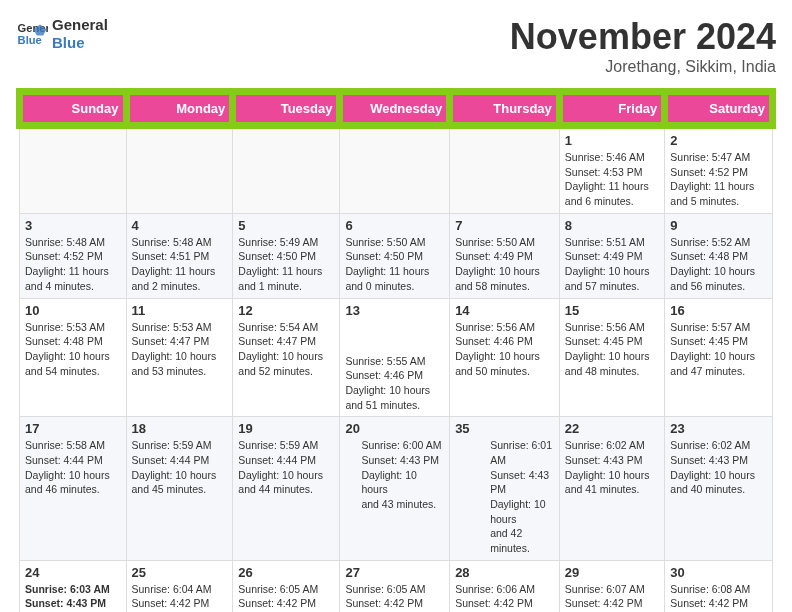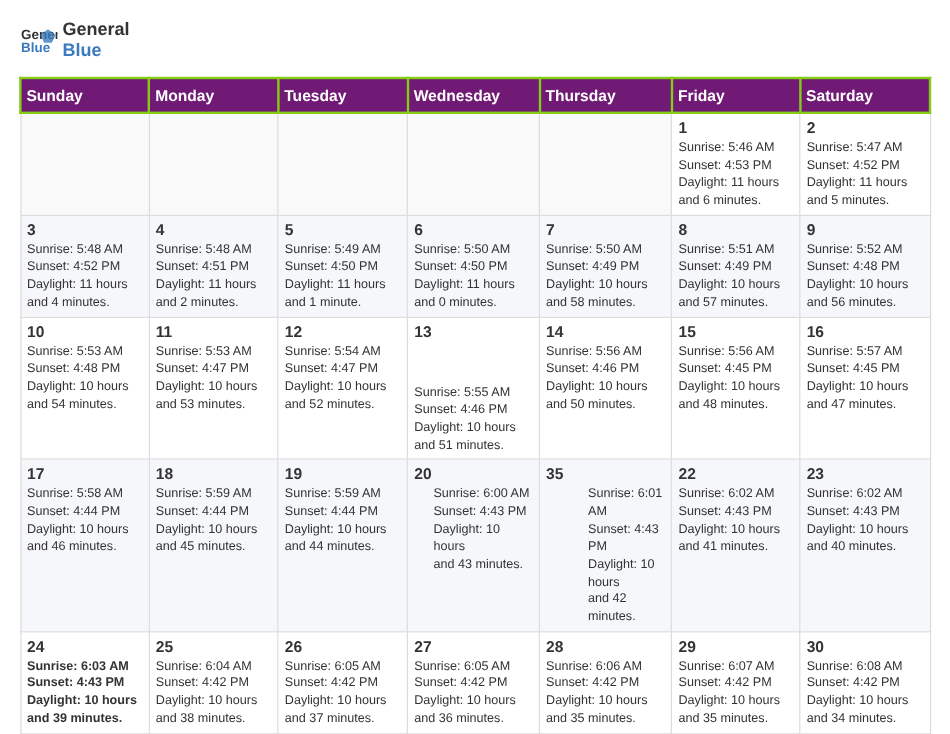--- a/index.html
+++ b/index.html
@@ -36,26 +36,26 @@
     .location {
       font-size: 16px;
       color: #555;
     }
     .calendar {
       width: 100%;
       border-collapse: collapse;
       border: 1px solid #ccc;
     }
     .calendar th {
-      background-color: #701a75;
+      background-color: #ec4899;
       color: #fff;
       font-size: 13px;
       padding: 6px 4px;
-      text-align: left;
-      border: 2px solid #84cc16;
+      text-align: right;
+      border: 7px solid #84cc16;
       font-weight: bold;
     }
     .calendar td {
       vertical-align: top;
       border: 1px solid #ddd;
       padding: 4px 5px;
       width: 113px;
       min-height: 80px;
       background: #fff;
       font-size: 11px;
@@ -87,20 +87,24 @@
     <svg class="logo-icon" viewBox="0 0 40 40" xmlns="http://www.w3.org/2000/svg">
       <text x="2" y="18" font-size="14" font-weight="bold" fill="#333">General</text>
       <text x="2" y="32" font-size="14" font-weight="bold" fill="#3a7abf">Blue</text>
       <polygon points="30,8 38,14 34,22 26,22 22,14" fill="#3a7abf" opacity="0.8"></polygon>
     </svg>
     <div style="display:flex;flex-direction:column;line-height:1.2;">
       <span style="font-size:15px;font-weight:bold;color:#333;">General</span>
       <span style="font-size:15px;font-weight:bold;color:#3a7abf;">Blue</span>
     </div>
   </div>
+  <div class="title-block">
+    <div class="month-title">November 2024</div>
+    <div class="location">Jorethang, Sikkim, India</div>
+  </div>
 </div>
 
 <table class="calendar">
   <thead>
     <tr>
     <th>Sunday</th>
         <th>Monday</th>
         <th>Tuesday</th>
         <th>Wednesday</th>
         <th>Thursday</th>

